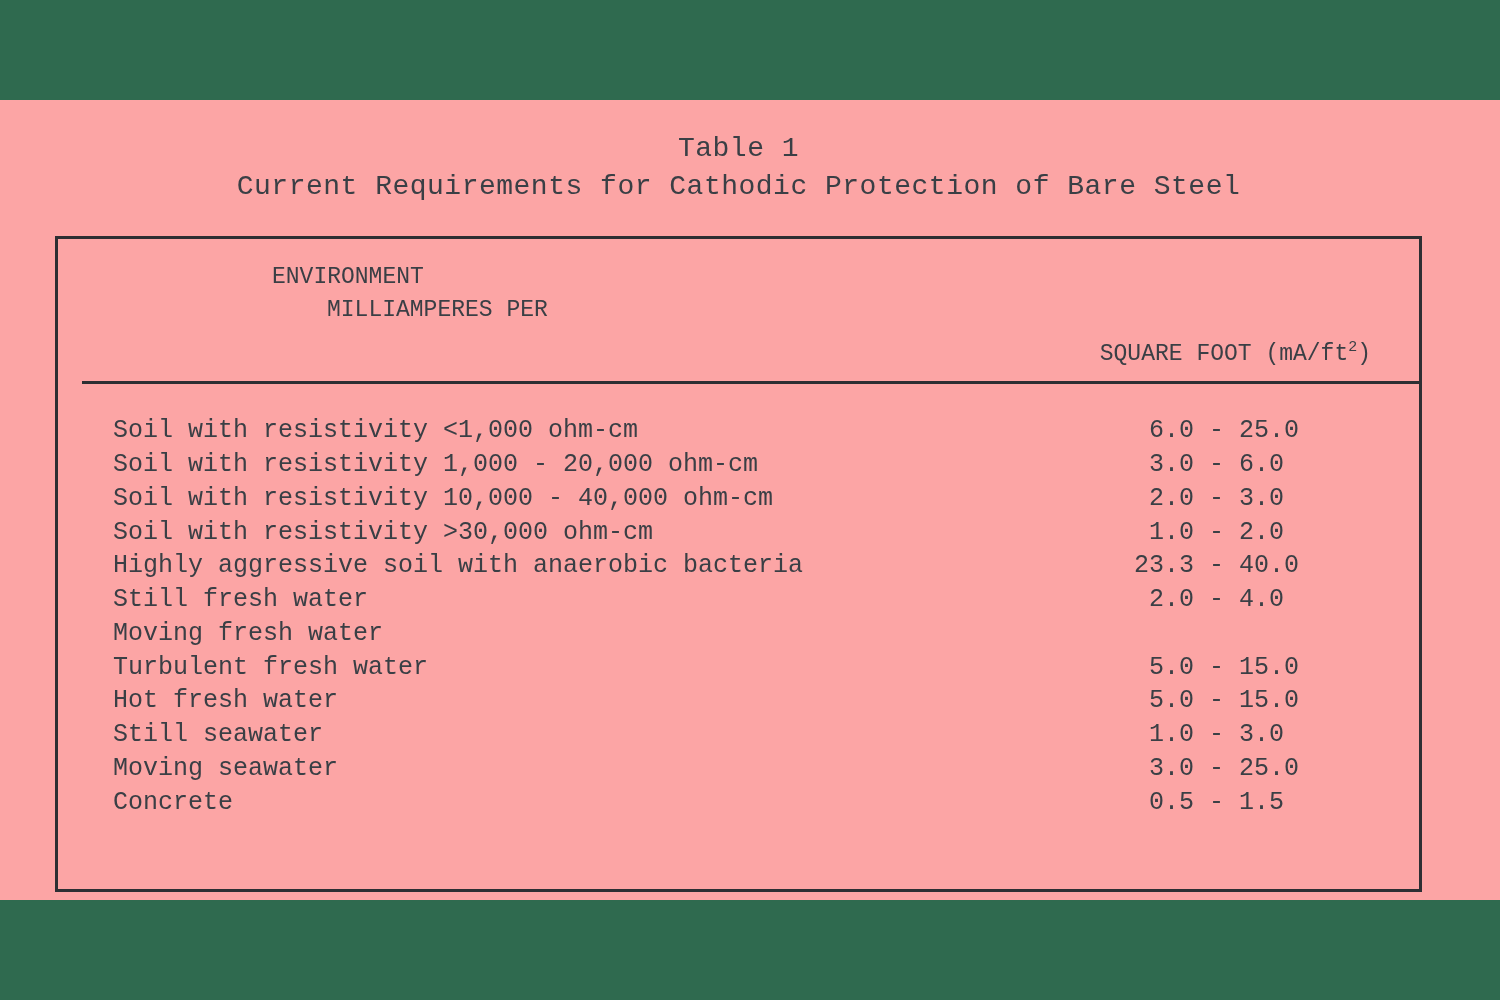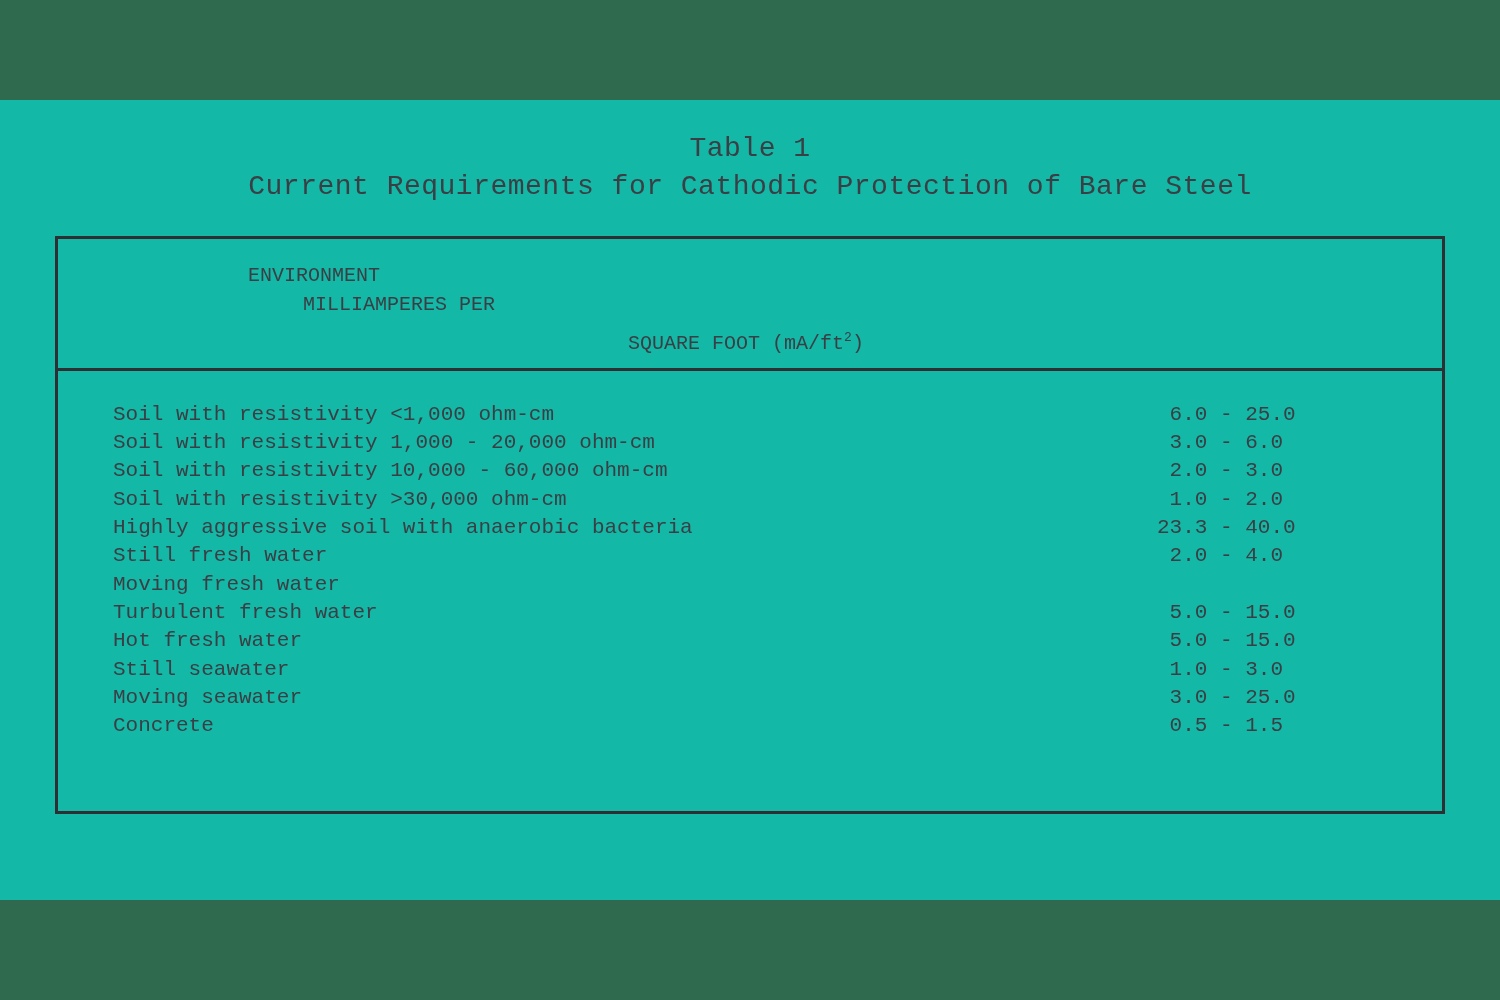--- a/index.html
+++ b/index.html
@@ -9,57 +9,58 @@
     height: 1000px;
     background: #2f6a4f;
     font-family: "Courier New", Courier, monospace;
   }
   .page {
     position: absolute;
     left: 0;
     top: 100px;
     width: 1500px;
     height: 800px;
-    background: #14b8a6;
+    background: #fca5a5;
     box-sizing: border-box;
-    padding: 30px 55px 40px 55px;
+    padding: 30px 78px 40px 55px;
     color: #3a3f45;
   }
   .title-block {
     text-align: center;
     font-size: 28px;
     line-height: 1.35;
     letter-spacing: 0.5px;
     margin-bottom: 30px;
   }
   .tbl {
     border: 3px solid #2d2f33;
     width: 100%;
     box-sizing: border-box;
   }
   .hdr {
     border-bottom: 3px solid #2d2f33;
     padding: 22px 40px 10px 40px;
-    font-size: 20px;
+    font-size: 23px;
     line-height: 1.45;
+    margin-left: 24px;
   }
   .hdr-env {
     margin-left: 150px;
   }
   .hdr-milli {
     margin-left: 205px;
   }
   .hdr-unit {
-    text-align: center;
+    text-align: right;
     margin-top: 10px;
     padding-right: 8px;
   }
   .body {
     padding: 30px 55px 70px 55px;
-    font-size: 21px;
+    font-size: 25px;
     line-height: 1.35;
   }
   .row {
     display: flex;
     justify-content: space-between;
   }
   .env { white-space: pre; }
   .val { white-space: pre; min-width: 230px; }
   sup { font-size: 0.65em; }
 </style>
@@ -86,21 +87,21 @@
     <div class="body" id="table-body">
         <div class="row">
           <span class="env">Soil with resistivity &lt;1,000 ohm-cm</span>
           <span class="val"> 6.0 - 25.0</span>
         </div>
         <div class="row">
           <span class="env">Soil with resistivity 1,000 - 20,000 ohm-cm</span>
           <span class="val"> 3.0 - 6.0</span>
         </div>
         <div class="row">
-          <span class="env">Soil with resistivity 10,000 - 60,000 ohm-cm</span>
+          <span class="env">Soil with resistivity 10,000 - 40,000 ohm-cm</span>
           <span class="val"> 2.0 - 3.0</span>
         </div>
         <div class="row">
           <span class="env">Soil with resistivity &gt;30,000 ohm-cm</span>
           <span class="val"> 1.0 - 2.0</span>
         </div>
         <div class="row">
           <span class="env">Highly aggressive soil with anaerobic bacteria</span>
           <span class="val">23.3 - 40.0</span>
         </div>

